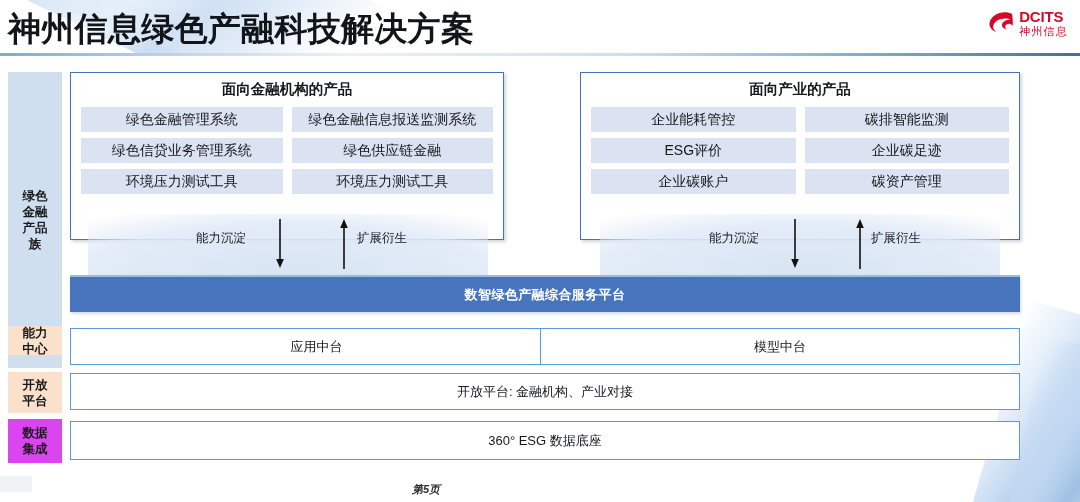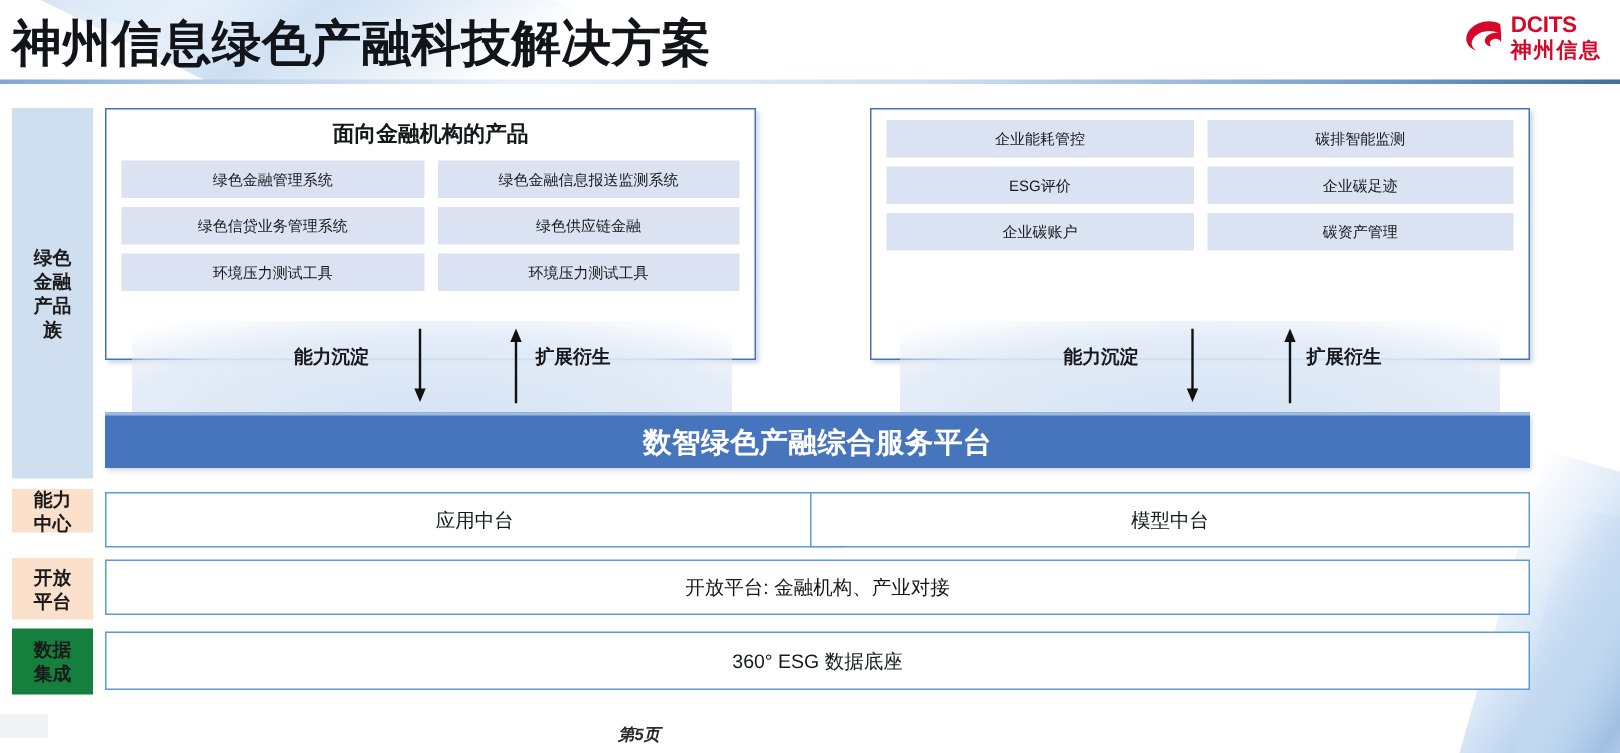--- a/index.html
+++ b/index.html
@@ -61,21 +61,21 @@
     align-items: center;
     gap: 5px;
   }
   .brand-mark { width: 26px; height: 24px; display: block; }
   .brand-text { display: flex; flex-direction: column; line-height: 1; }
   .brand-en {
     font-size: 15px; font-weight: bold; color: #d6082a;
     letter-spacing: -0.2px;
   }
   .brand-cn {
-    font-size: 14px; font-weight: bold; color: #d6082a;
+    font-size: 11px; font-weight: normal; color: #d6082a;
     letter-spacing: 1.2px; margin-top: 2px;
   }
   .header-rule {
     position: absolute;
     left: 0; top: 53px;
     width: 1080px; height: 3px;
     background: linear-gradient(90deg,
         #7ea7d8 0%, #b8cfe8 14%, #eaf1f8 32%,
         #cfdff0 58%, #6f9acd 86%, #3f6f9e 100%);
   }
@@ -121,24 +121,24 @@
     display: flex;
     align-items: center;
     justify-content: center;
     text-align: center;
     font-size: 12.5px;
     font-weight: bold;
     color: #1a1a1a;
     line-height: 1.28;
     white-space: pre-line;
   }
-  .sidebar-green  { top: 72px;  height: 247px; background: #cfdff0; }
+  .sidebar-green  { top: 72px;  height: 296px; background: #cfdff0; }
   .sidebar-cap    { top: 326px; height: 29px;  background: #fbe0cc; }
   .sidebar-open   { top: 372px; height: 41px;  background: #fbe0cc; }
-  .sidebar-data   { top: 419px; height: 44px;  background: #15803d; }
+  .sidebar-data   { top: 419px; height: 44px;  background: #d946ef; }
 
   
   .product-box {
     position: absolute;
     top: 72px;
     height: 168px;
     background: #ffffff;
     border: 1.5px solid #4472b8;
     box-shadow: 2px 2px 3px rgba(120,140,170,0.35);
     padding: 7px 10px 0 10px;
@@ -157,21 +157,21 @@
     display: grid;
     grid-template-columns: 1fr 1fr;
     gap: 6px 9px;
   }
   .product-item {
     height: 25px;
     background: #dbe2f1;
     display: flex;
     align-items: center;
     justify-content: center;
-    font-size: 10px;
+    font-size: 14px;
     color: #16181c;
     text-align: right;
     white-space: nowrap;
   }
 
   
   .hill {
     position: absolute;
     top: 214px;
     height: 64px;
@@ -180,21 +180,21 @@
                 rgba(224,234,247,0.9) 52%,
                 rgba(255,255,255,0) 76%);
     pointer-events: none;
   }
   .hill.left  { left: 88px;  width: 400px; }
   .hill.right { left: 600px; width: 400px; }
 
   .flow-label {
     position: absolute;
     font-size: 12.5px;
-    font-weight: bold;
+    font-weight: normal;
     color: #16181c;
     white-space: nowrap;
   }
   .flow-arrow { position: absolute; width: 12px; }
   .flow-arrow svg { display: block; }
 
   .lbl-cap-l  { left: 196px; top: 230px; }
   .arr-down-l { left: 274px; top: 219px; }
   .lbl-ext-l  { left: 357px; top: 230px; }
   .arr-up-l   { left: 338px; top: 219px; }
@@ -211,21 +211,21 @@
     width: 950px; height: 37px;
     background: #4775bd;
     border-top: 2px solid #9dbbe0;
     display: flex;
     align-items: center;
     justify-content: center;
     box-shadow: 1px 2px 3px rgba(120,140,170,0.3);
   }
   .platform-bar .label {
     color: #ffffff;
-    font-size: 19px;
+    font-size: 13px;
     font-weight: bold;
     letter-spacing: 0.4px;
   }
 
   
   .row-box {
     position: absolute;
     background: #ffffff;
     border: 1.5px solid #5b9bd5;
     display: flex;
@@ -304,20 +304,21 @@
     <div class="product-item">绿色金融管理系统</div>
     <div class="product-item">绿色金融信息报送监测系统</div>
     <div class="product-item">绿色信贷业务管理系统</div>
     <div class="product-item">绿色供应链金融</div>
     <div class="product-item">环境压力测试工具</div>
     <div class="product-item">环境压力测试工具</div>
   </div>
 </div>
 
 <div class="product-box right">
+  <div class="product-title">面向产业的产品</div>
   <div class="product-grid">
     <div class="product-item">企业能耗管控</div>
     <div class="product-item">碳排智能监测</div>
     <div class="product-item">ESG评价</div>
     <div class="product-item">企业碳足迹</div>
     <div class="product-item">企业碳账户</div>
     <div class="product-item">碳资产管理</div>
   </div>
 </div>
 

